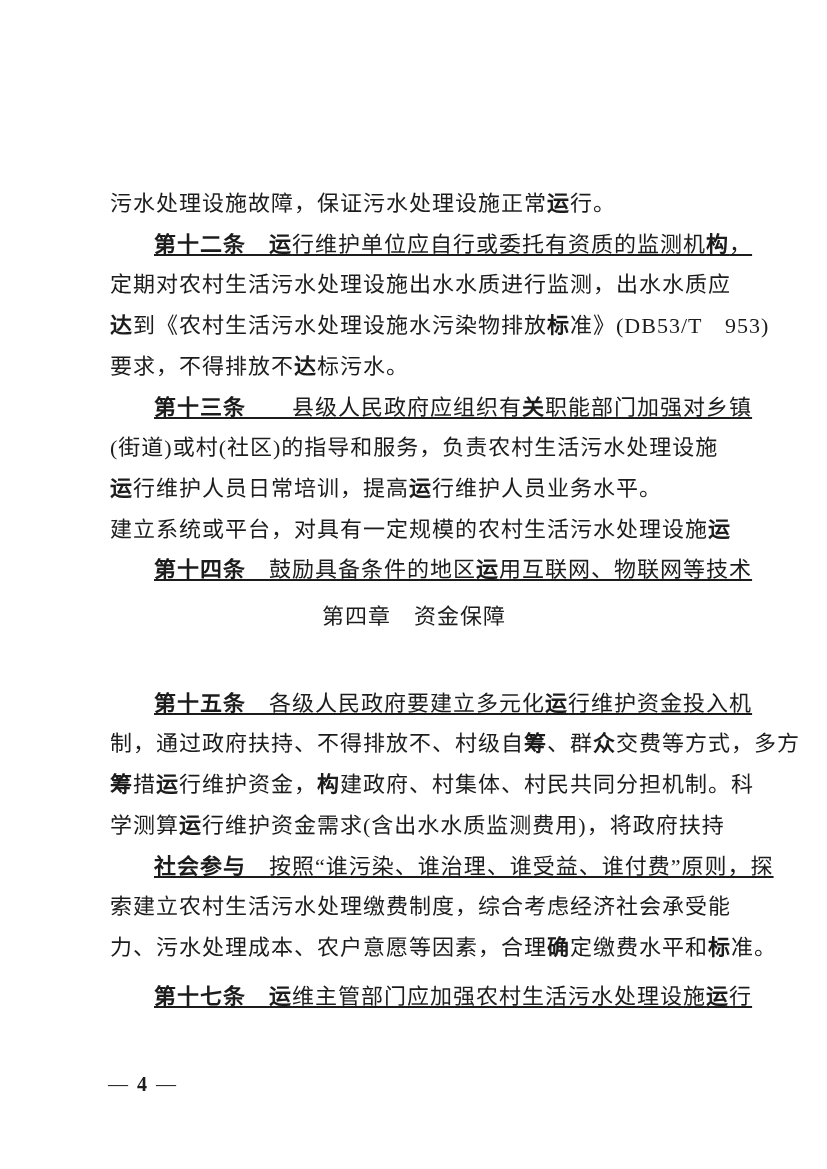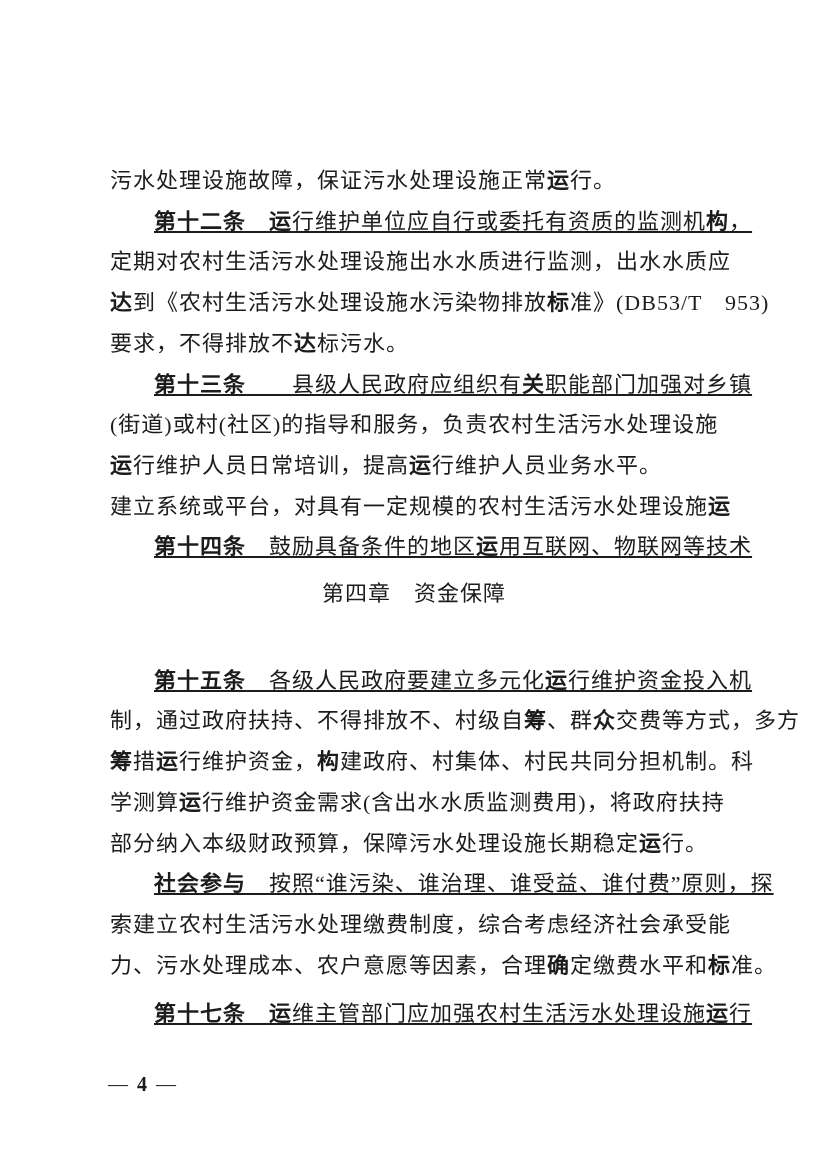--- a/index.html
+++ b/index.html
@@ -13,21 +13,21 @@
     height: 1169px;
     background: #ffffff;
     color: #1c1c1c;
     font-family: "Liberation Serif", "DejaVu Serif", serif;
     overflow: hidden;
     box-sizing: border-box;
   }
   .text-block {
     position: absolute;
     left: 110px;
-    top: 161px;
+    top: 184px;
     width: 608px;
   }
   .line {
     font-size: 22px;
     line-height: 40.7px;
     letter-spacing: 1px;
     white-space: nowrap;
     text-align: left;
   }
   .line.fill {
@@ -74,20 +74,19 @@
       <div class="line indent fill"><span class="b">第十三条</span><span>　　</span><span>县级人民政府应组织有</span><span class="b">关</span><span>职能部门加强对乡镇</span></div>
       <div class="line fill"><span>(街道)或村(社区)的指导和服务，负责农村生活污水处理设施</span></div>
       <div class="line"><span class="b">运</span><span>行维护人员日常培训，提高</span><span class="b">运</span><span>行维护人员业务水平。</span></div>
       <div class="line fill"><span>建立系统或平台，对具有一定规模的农村生活污水处理设施</span><span class="b">运</span></div>
       <div class="line indent fill"><span class="b">第十四条</span><span>　</span><span>鼓励具备条件的地区</span><span class="b">运</span><span>用互联网、物联网等技术</span></div>
       <div class="line heading"><span>第四章　资金保障</span></div>
       <div class="line indent fill"><span class="b">第十五条</span><span>　</span><span>各级人民政府要建立多元化</span><span class="b">运</span><span>行维护资金投入机</span></div>
       <div class="line fill"><span>制，通过政府扶持、不得排放不、村级自</span><span class="b">筹</span><span>、群</span><span class="b">众</span><span>交费等方式，多方</span></div>
       <div class="line fill"><span class="b">筹</span><span>措</span><span class="b">运</span><span>行维护资金，</span><span class="b">构</span><span>建政府、村集体、村民共同分担机制。科</span></div>
       <div class="line fill"><span>学测算</span><span class="b">运</span><span>行维护资金需求(含出水水质监测费用)，将政府扶持</span></div>
-      <div class="line"><span>部分纳入本级财政预算，保障污水处理设施长期稳定</span><span class="b">运</span><span>行。</span></div>
       <div class="line indent fill"><span class="b">社会参与</span><span>　</span><span>按照“谁污染、谁治理、谁受益、谁付费”原则，探</span></div>
       <div class="line fill"><span>索建立农村生活污水处理缴费制度，综合考虑经济社会承受能</span></div>
       <div class="line"><span>力、污水处理成本、农户意愿等因素，合理</span><span class="b">确</span><span>定缴费水平和</span><span class="b">标</span><span>准。</span></div>
       <div class="line indent" style="margin-top: 8px;"><span class="b">第十七条</span><span>　</span><span class="b">运</span><span>维主管部门应加强农村生活污水处理设施</span><span class="b">运</span><span>行</span></div>
     </div>
   <div class="page-footer"><span>— </span><span class="b">4</span><span> —</span></div>
 </div>
 
 </body></html>

